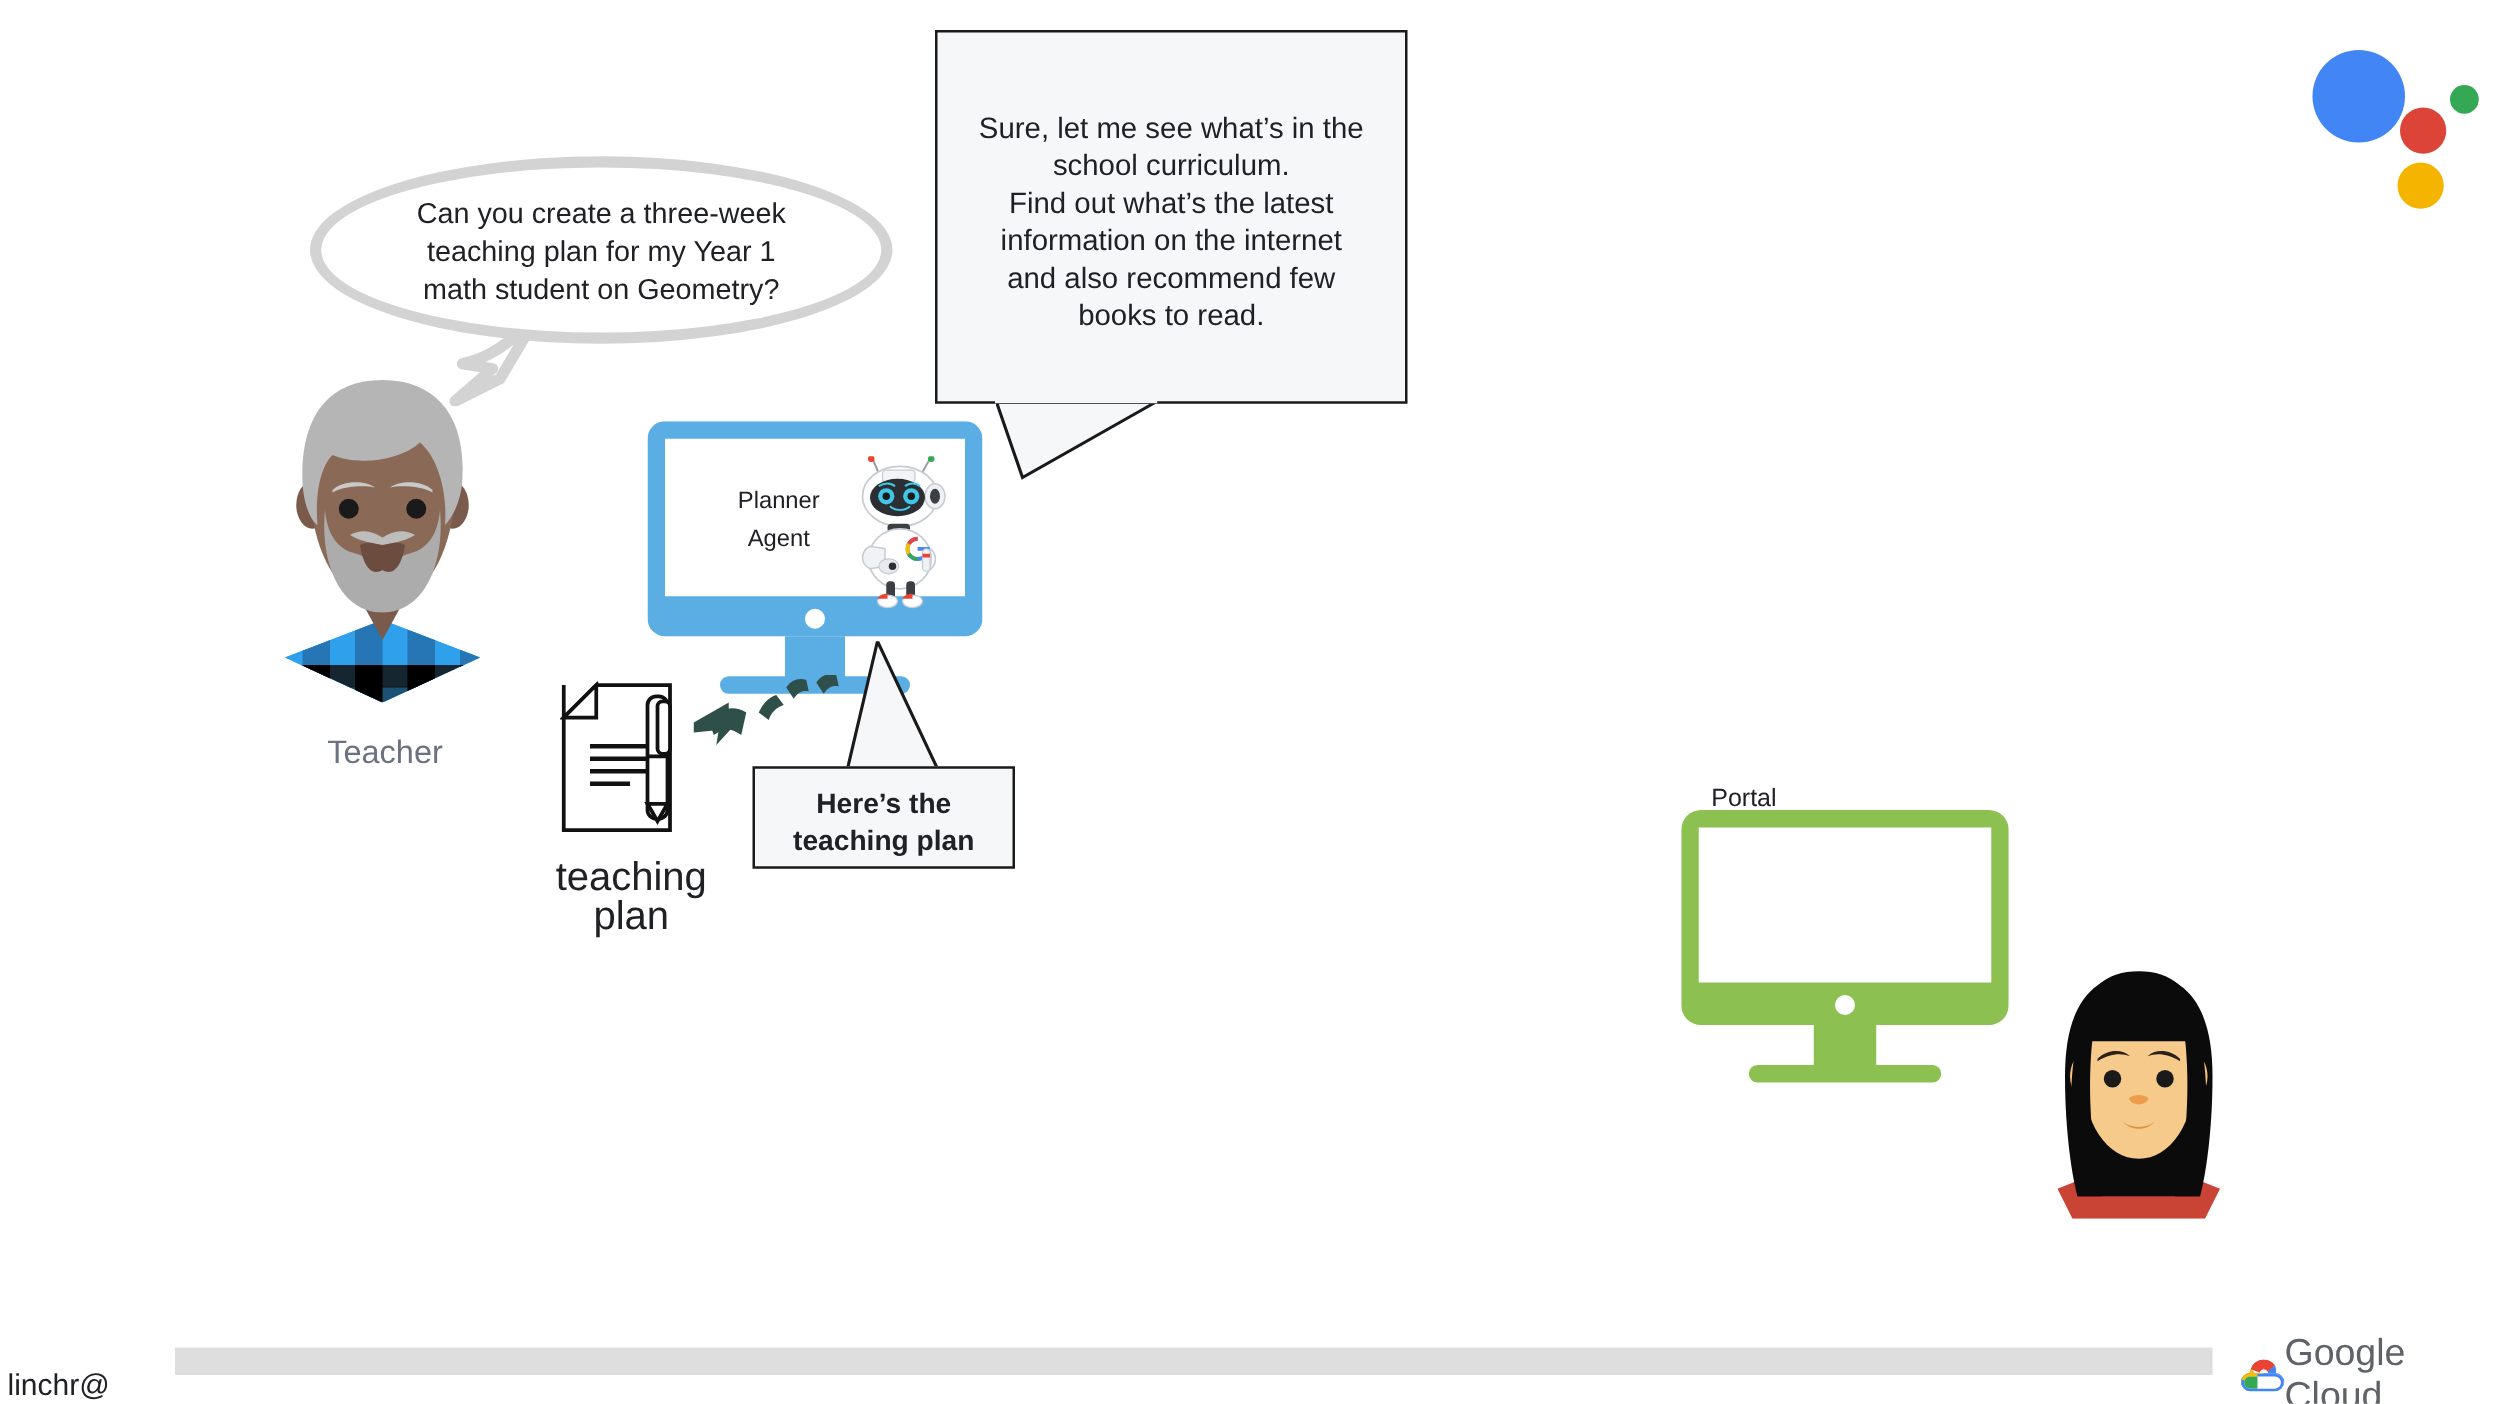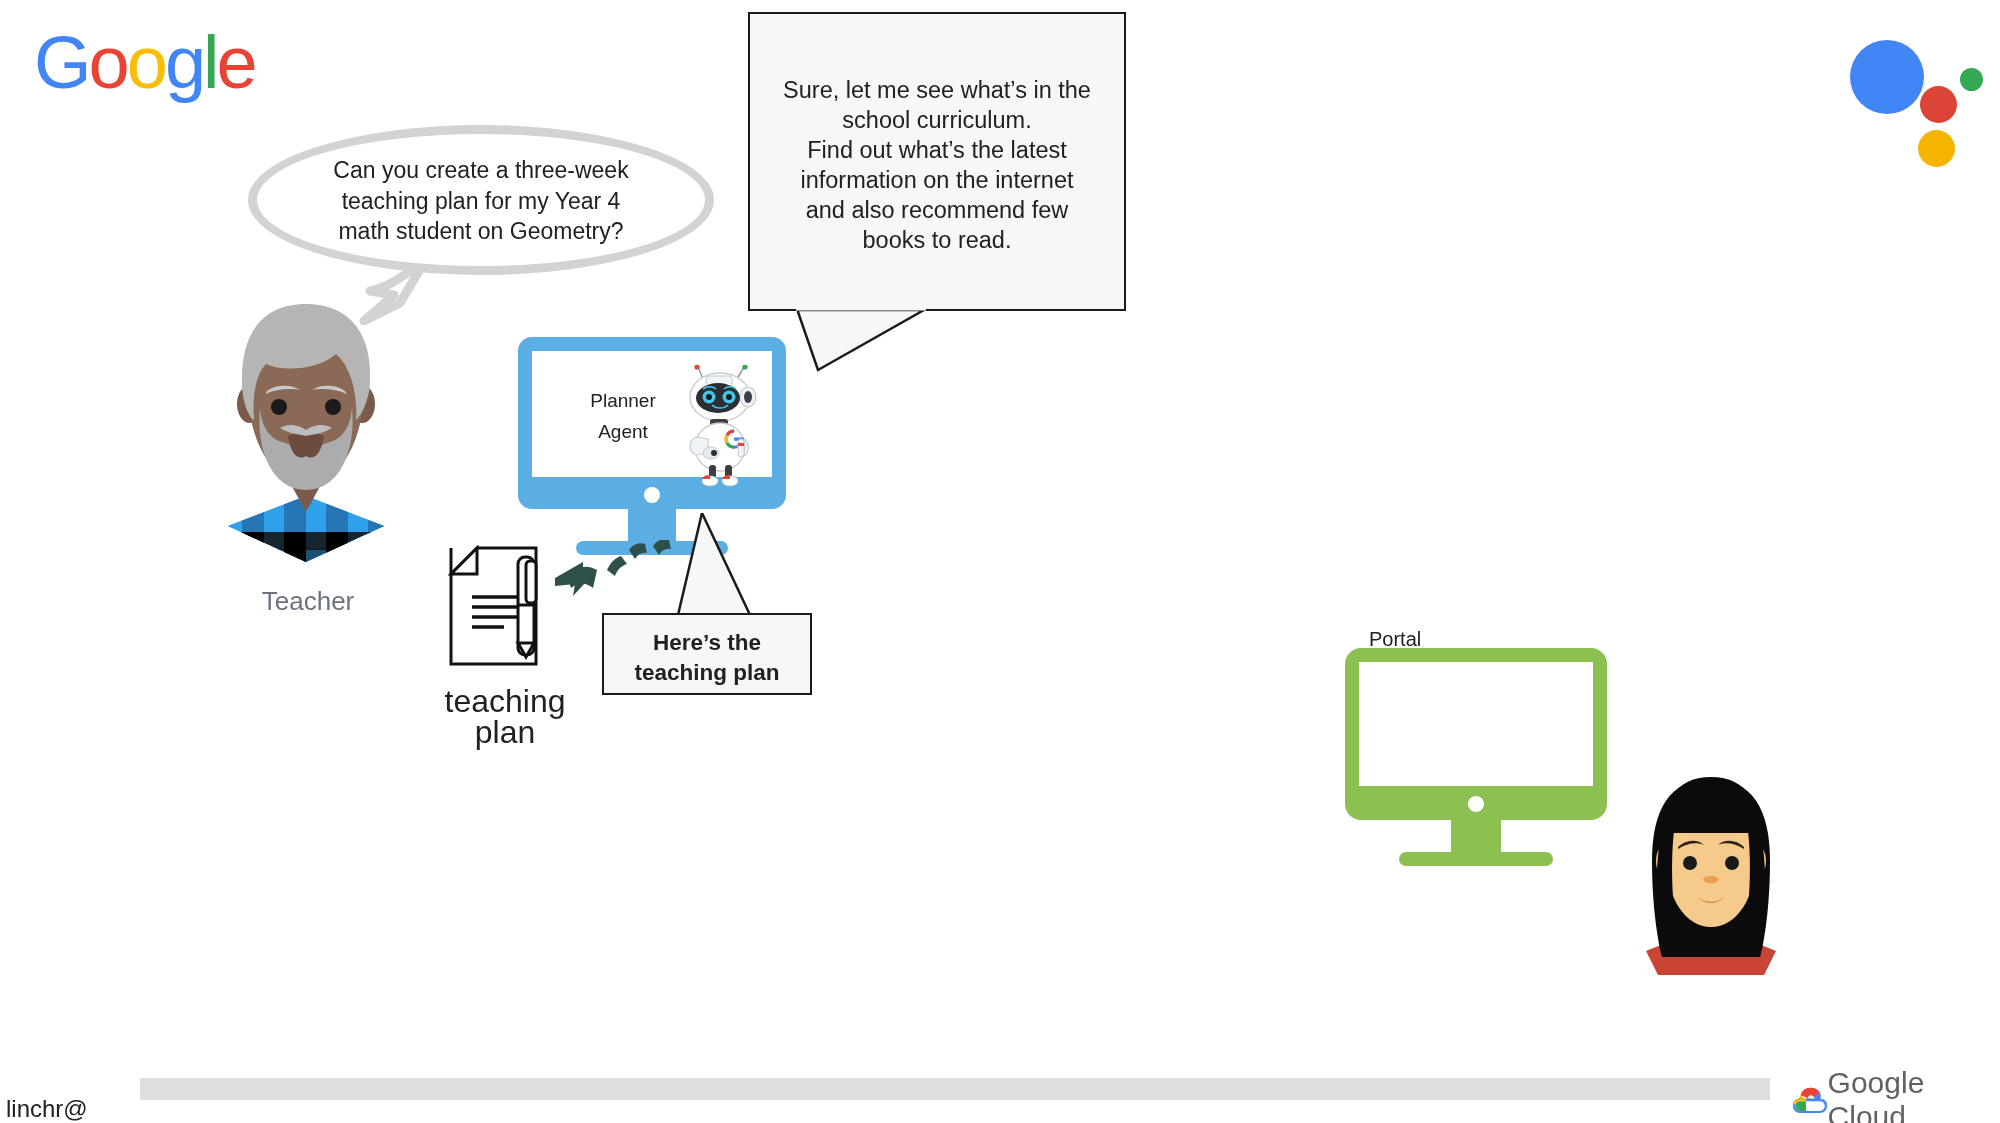--- a/index.html
+++ b/index.html
@@ -85,21 +85,21 @@
     font-size: 23px;
     line-height: 30.5px;
     color: #202124;
     white-space: pre-line;
   }
 
   
   .bubble-agent {
     position: absolute;
     left: 748px;
-    top: 12px;
+    top: 24px;
     width: 378px;
     height: 249px;
   }
   .bubble-agent .box {
     position: absolute;
     left: 0; top: 0;
     width: 378px;
     height: 299px;
     background: #f6f7f9;
     border: 2px solid #1a1a1a;
@@ -286,40 +286,37 @@
     font-size: 30px;
     color: #5f6368;
     letter-spacing: 0px;
   }
 </style>
 </head>
 <body>
 
 <div class="slide">
 
-  <div class="google-logo">
-    <span class="gl-b">G</span><span class="gl-r">o</span><span class="gl-y">o</span><span class="gl-b">g</span><span class="gl-g">l</span><span class="gl-r">e</span>
-  </div>
 
   <div class="assistant-dots">
     <div class="dot dot-blue"></div>
     <div class="dot dot-red"></div>
     <div class="dot dot-yellow"></div>
     <div class="dot dot-green"></div>
   </div>
 
   <div class="bubble-teacher">
     <div class="tail">
       <svg width="96" height="82" viewBox="0 0 96 82">
         <path d="M84 6 C60 34 40 44 22 48 L46 52 L16 78 L52 60 Z" fill="#ffffff" stroke="#d3d3d3" stroke-width="9" stroke-linejoin="round"></path>
       </svg>
     </div>
     <div class="ellipse"></div>
     <div class="txt">Can you create a three-week
-teaching plan for my Year 4
+teaching plan for my Year 1
 math student on Geometry?</div>
   </div>
 
   <div class="bubble-agent">
     <div class="box"></div>
     <div class="tail">
       <svg width="130" height="66" viewBox="0 0 130 66">
         <path d="M2 2 L2 4 L22 62 L128 2 Z" fill="#f6f7f9" stroke="#1a1a1a" stroke-width="2.5" stroke-linejoin="miter"></path>
         <line x1="0" y1="1" x2="130" y2="1" stroke="#f6f7f9" stroke-width="3"></line>
       </svg>

